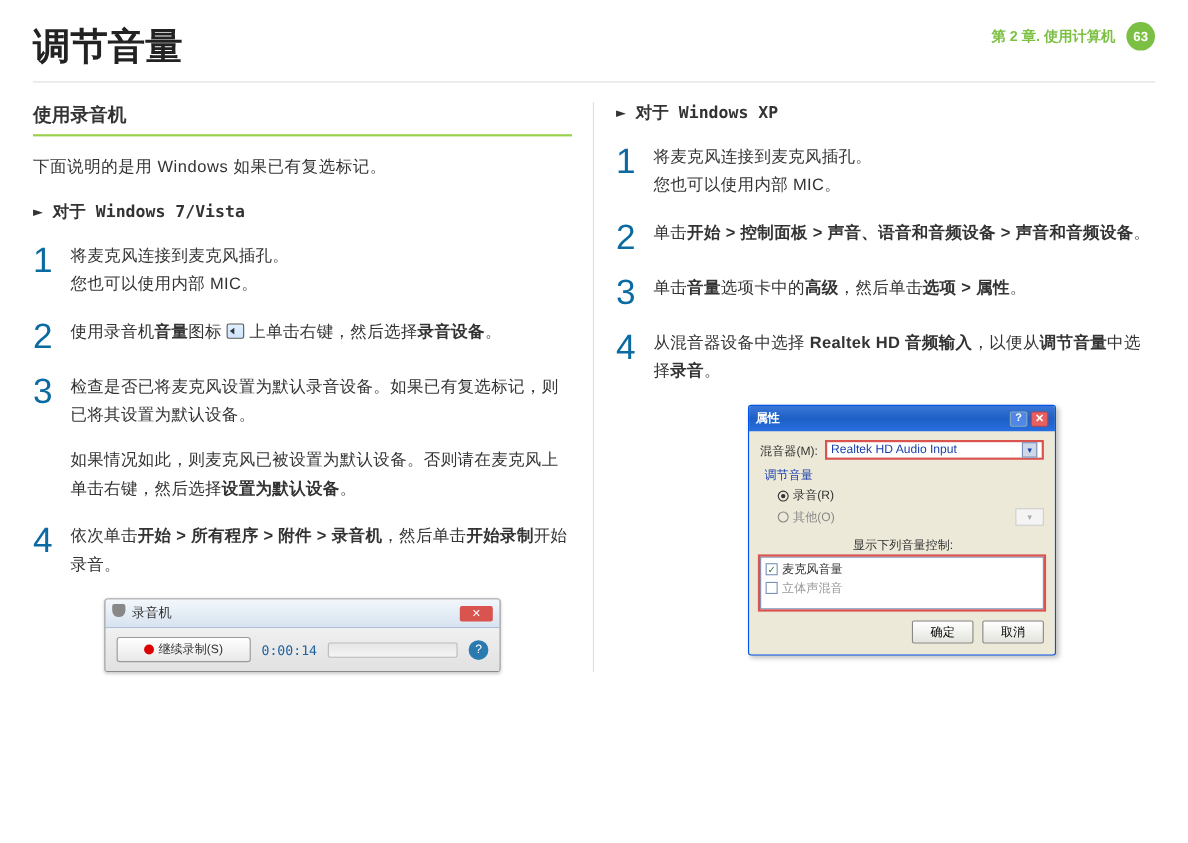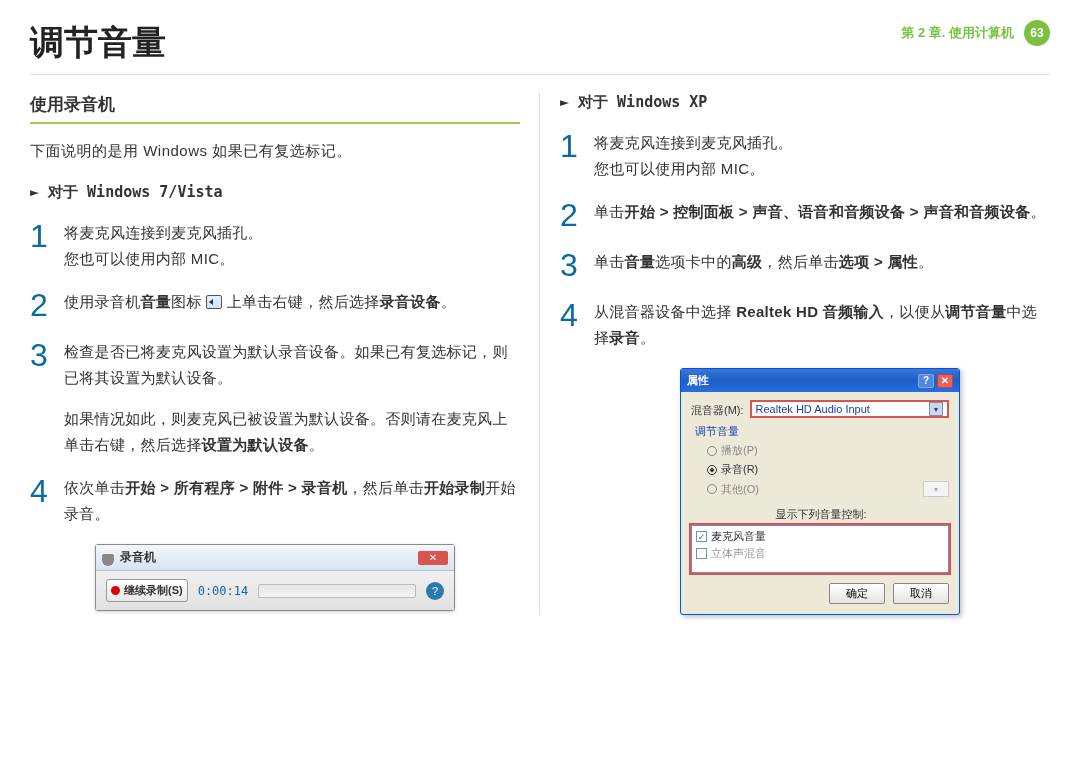--- a/index.html
+++ b/index.html
@@ -131,38 +131,38 @@
     font-size: 12px;
   }
   .recorder-title {
     display: flex;
     align-items: center;
     padding: 4px 6px;
     background: linear-gradient(#f3f7fb,#d7e3f0);
     justify-content: space-between;
     border-bottom: 1px solid #b0c0d5;
   }
-  .recorder-title-left { display:flex; align-items:flex-end; gap:6px;font-weight:bold; }
+  .recorder-title-left { display:flex; align-items:flex-start; gap:6px; }
   .rec-mic {
     width:12px;height:12px;background:#888;border-radius:2px 2px 6px 6px;
     position:relative;
   }
   .rec-close {
     width:30px;height:14px;background:#d9534f;border-radius:2px;color:#fff;
     display:flex;align-items:center;justify-content:center;font-size:10px;
   }
   .recorder-body {
     display:flex;align-items:center;gap:10px;padding:8px 10px;
     background:linear-gradient(#f0f0f0,#e1e1e1);
   }
   .rec-btn {
     display:flex;align-items:center;gap:4px;
     background:linear-gradient(#fff,#e8e8e8);
     border:1px solid #999;border-radius:3px;
-    padding:3px 4px;font-size:11px;font-weight:bold;
+    padding:3px 24px;font-size:11px;
   }
   .rec-dot{width:9px;height:9px;background:#d00;border-radius:50%;}
   .rec-time{color:#1a63a0;font-family:monospace;}
   .rec-bar{flex:1;height:14px;background:linear-gradient(#e6e6e6,#f4f4f4);border:1px solid #bbb;border-radius:2px;}
   .rec-help{width:18px;height:18px;background:#2a7ab0;color:#fff;border-radius:50%;display:flex;align-items:center;justify-content:center;font-size:11px;}
   
   .xp-dialog{
     width:280px;margin:10px 0 0 120px;
     border:1px solid #0054e3;border-radius:3px;
     box-shadow:2px 2px 5px rgba(0,0,0,.25);
@@ -322,24 +322,20 @@
       </div>
       <div class="xp-body">
         <div class="xp-row">
           <label>混音器(M):</label>
           <div class="xp-select">
             <span>Realtek HD Audio Input</span>
             <span class="dd">▾</span>
           </div>
         </div>
         <div class="xp-group-title">调节音量</div>
-        <div class="xp-radio-row">
-            <span class="xp-radio"></span>
-            <span>播放(P)</span>
-          </div>
         <div class="xp-radio-row active">
             <span class="xp-radio sel"></span>
             <span>录音(R)</span>
           </div>
         <div class="xp-radio-row">
             <span class="xp-radio"></span>
             <span>其他(O)</span>
             <span class="xp-mini-select">▾</span>
           </div>
 

